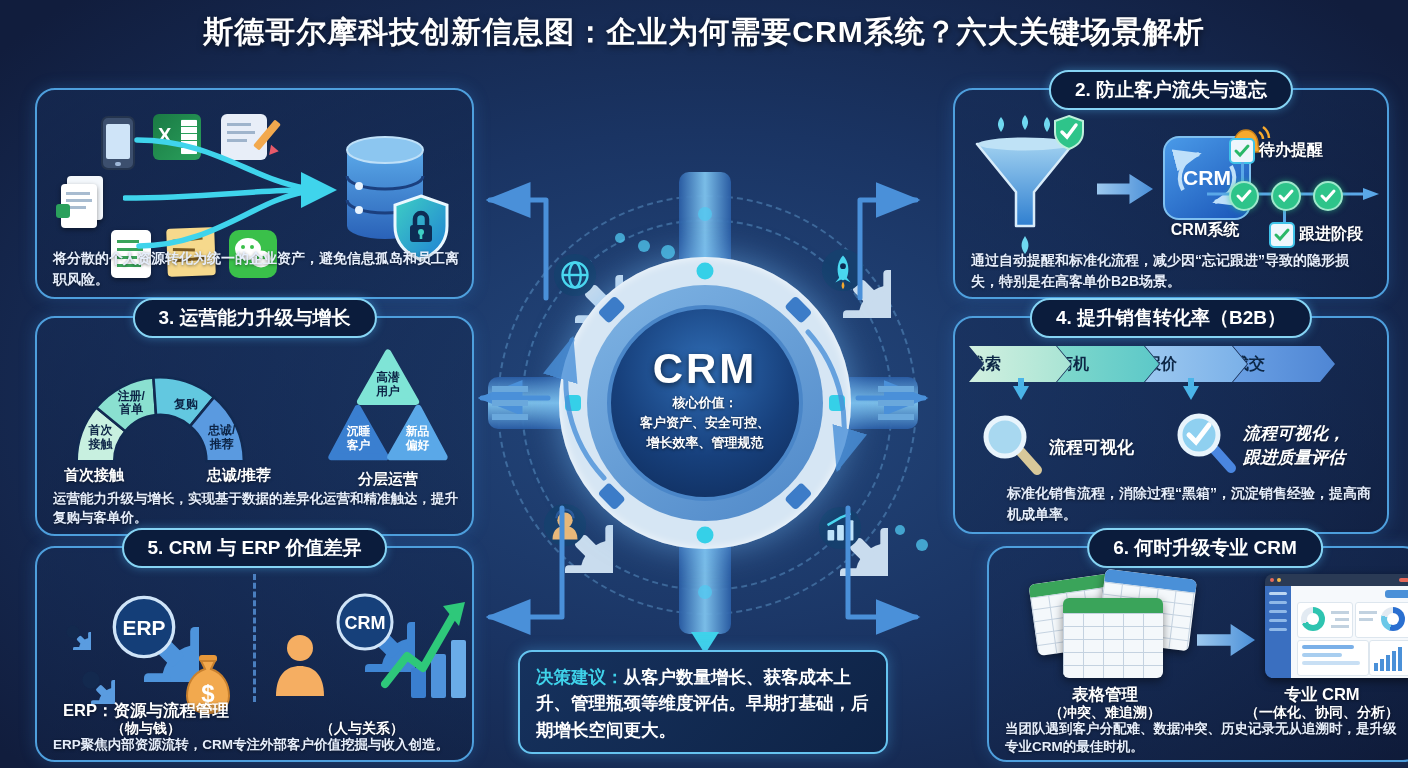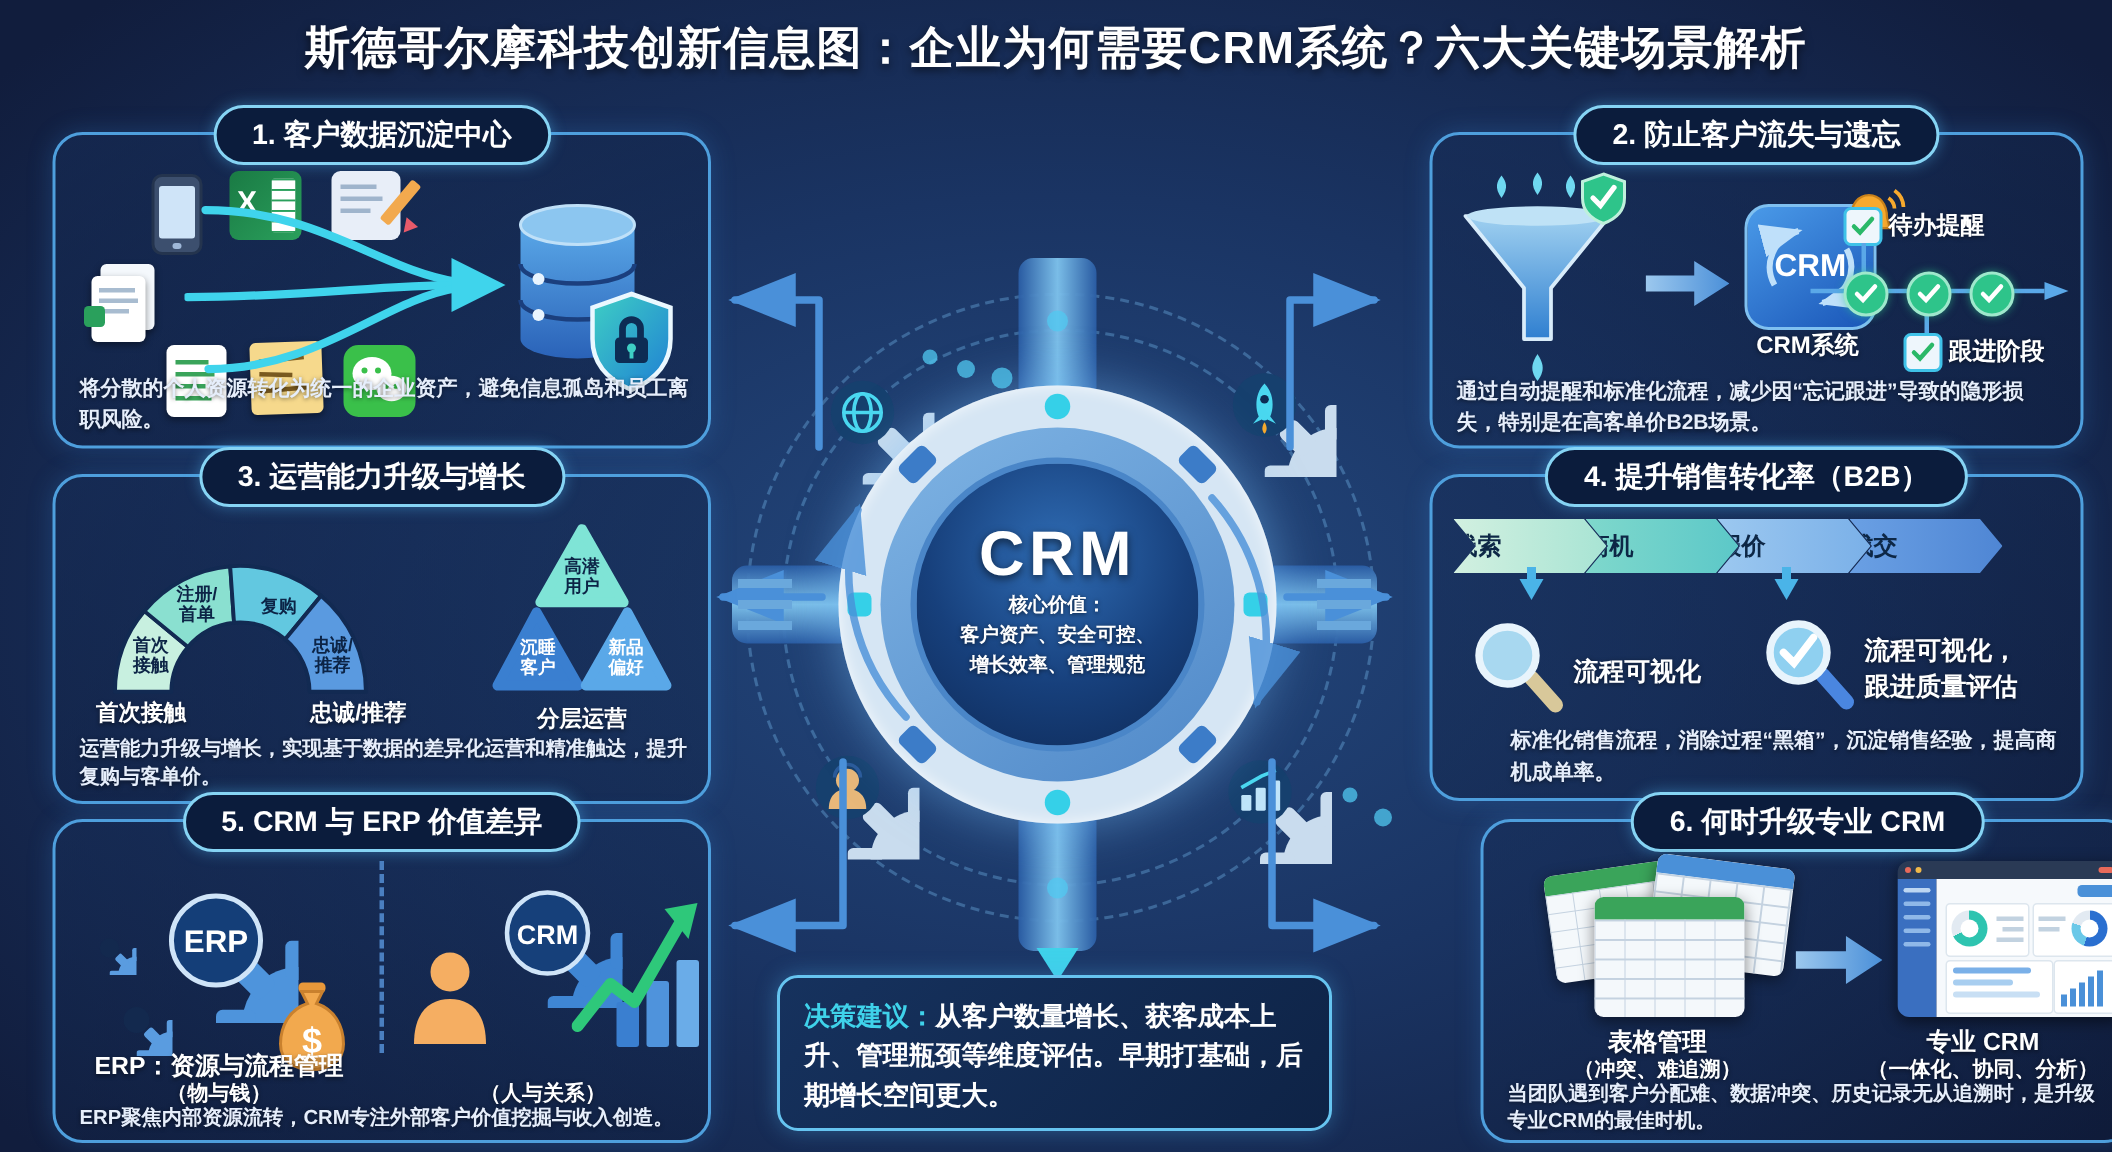--- a/index.html
+++ b/index.html
@@ -186,21 +186,20 @@
         <circle cx="922" cy="545" r="6"></circle>
       <circle cx="705" cy="214" r="7"></circle>
         <circle cx="705" cy="592" r="7"></circle>
     </g>
     <polygon points="691,632 719,632 705,654" fill="#3fd2ea"></polygon>
   </svg>
 
   <div class="main-title">斯德哥尔摩科技创新信息图：企业为何需要CRM系统？六大关键场景解析</div>
 
   <div class="panel" style="left:35px;top:88px;width:435px;height:207px;">
-    <div class="pill">1. 客户数据沉淀中心</div>
 
     <div class="abs" style="left:64px;top:26px;width:30px;height:50px;background:#3c4f6e;border:2px solid #24344e;border-radius:7px;">
       <div style="position:absolute;left:3px;top:6px;right:3px;bottom:9px;background:#cfe4f8;border-radius:2px;"></div>
       <div style="position:absolute;left:50%;bottom:2px;width:6px;height:4px;margin-left:-3px;background:#9fb8d8;border-radius:2px;"></div>
     </div>
     <div class="abs" style="left:116px;top:24px;width:48px;height:46px;background:linear-gradient(135deg,#1a7a44,#2aa05c);border-radius:6px;">
       <span style="position:absolute;left:5px;top:10px;color:#fff;font-weight:bold;font-size:20px;">X</span>
       <div style="position:absolute;right:4px;top:5px;width:16px;height:36px;background:#fff;background-image:linear-gradient(#2aa05c 1.5px,transparent 1.5px);background-size:16px 7px;border-radius:2px;"></div>
     </div>
     <div class="abs" style="left:184px;top:24px;width:46px;height:46px;background:#e8eef8;border-radius:6px;">
@@ -393,21 +392,21 @@
     <svg class="abs" style="left:22px;top:92px;" width="68" height="68">
       <line x1="44" y1="42" x2="60" y2="60" stroke="#d8c89a" stroke-width="10" stroke-linecap="round"></line>
       <circle cx="28" cy="27" r="19" fill="#a8d8f0" stroke="#e8f4fc" stroke-width="5"></circle>
     </svg>
     <div class="cap" style="left:94px;top:118px;width:120px;text-align:left;font-size:17px;">流程可视化</div>
     <svg class="abs" style="left:216px;top:90px;" width="68" height="68">
       <line x1="44" y1="42" x2="60" y2="60" stroke="#4a86e0" stroke-width="10" stroke-linecap="round"></line>
       <circle cx="28" cy="27" r="19" fill="#8fd0f0" stroke="#e8f4fc" stroke-width="5"></circle>
       <polyline points="18,27 25,34 38,17" stroke="#fff" stroke-width="5" fill="none" stroke-linecap="round"></polyline>
     </svg>
-    <div class="cap" style="left:288px;top:104px;width:140px;text-align:left;font-size:17px;line-height:1.4;">
+    <div class="cap" style="left:288px;top:104px;width:140px;text-align:left;font-size:17px;line-height:1.4;font-style:italic;">
       <div>流程可视化，</div>
         <div>跟进质量评估</div>
     </div>
     <div class="desc" style="bottom:8px;margin-left:36px;">标准化销售流程，消除过程“黑箱”，沉淀销售经验，提高商机成单率。</div>
   </div>
 
   <div class="panel" style="left:35px;top:546px;width:435px;height:212px;">
     <div class="pill">5. CRM 与 ERP 价值差异</div>
     <svg class="abs" style="left:18px;top:66px;color:#5a9ce0;" width="36" height="36" viewBox="-50 -50 100 100">
         <use href="#gear"></use>

